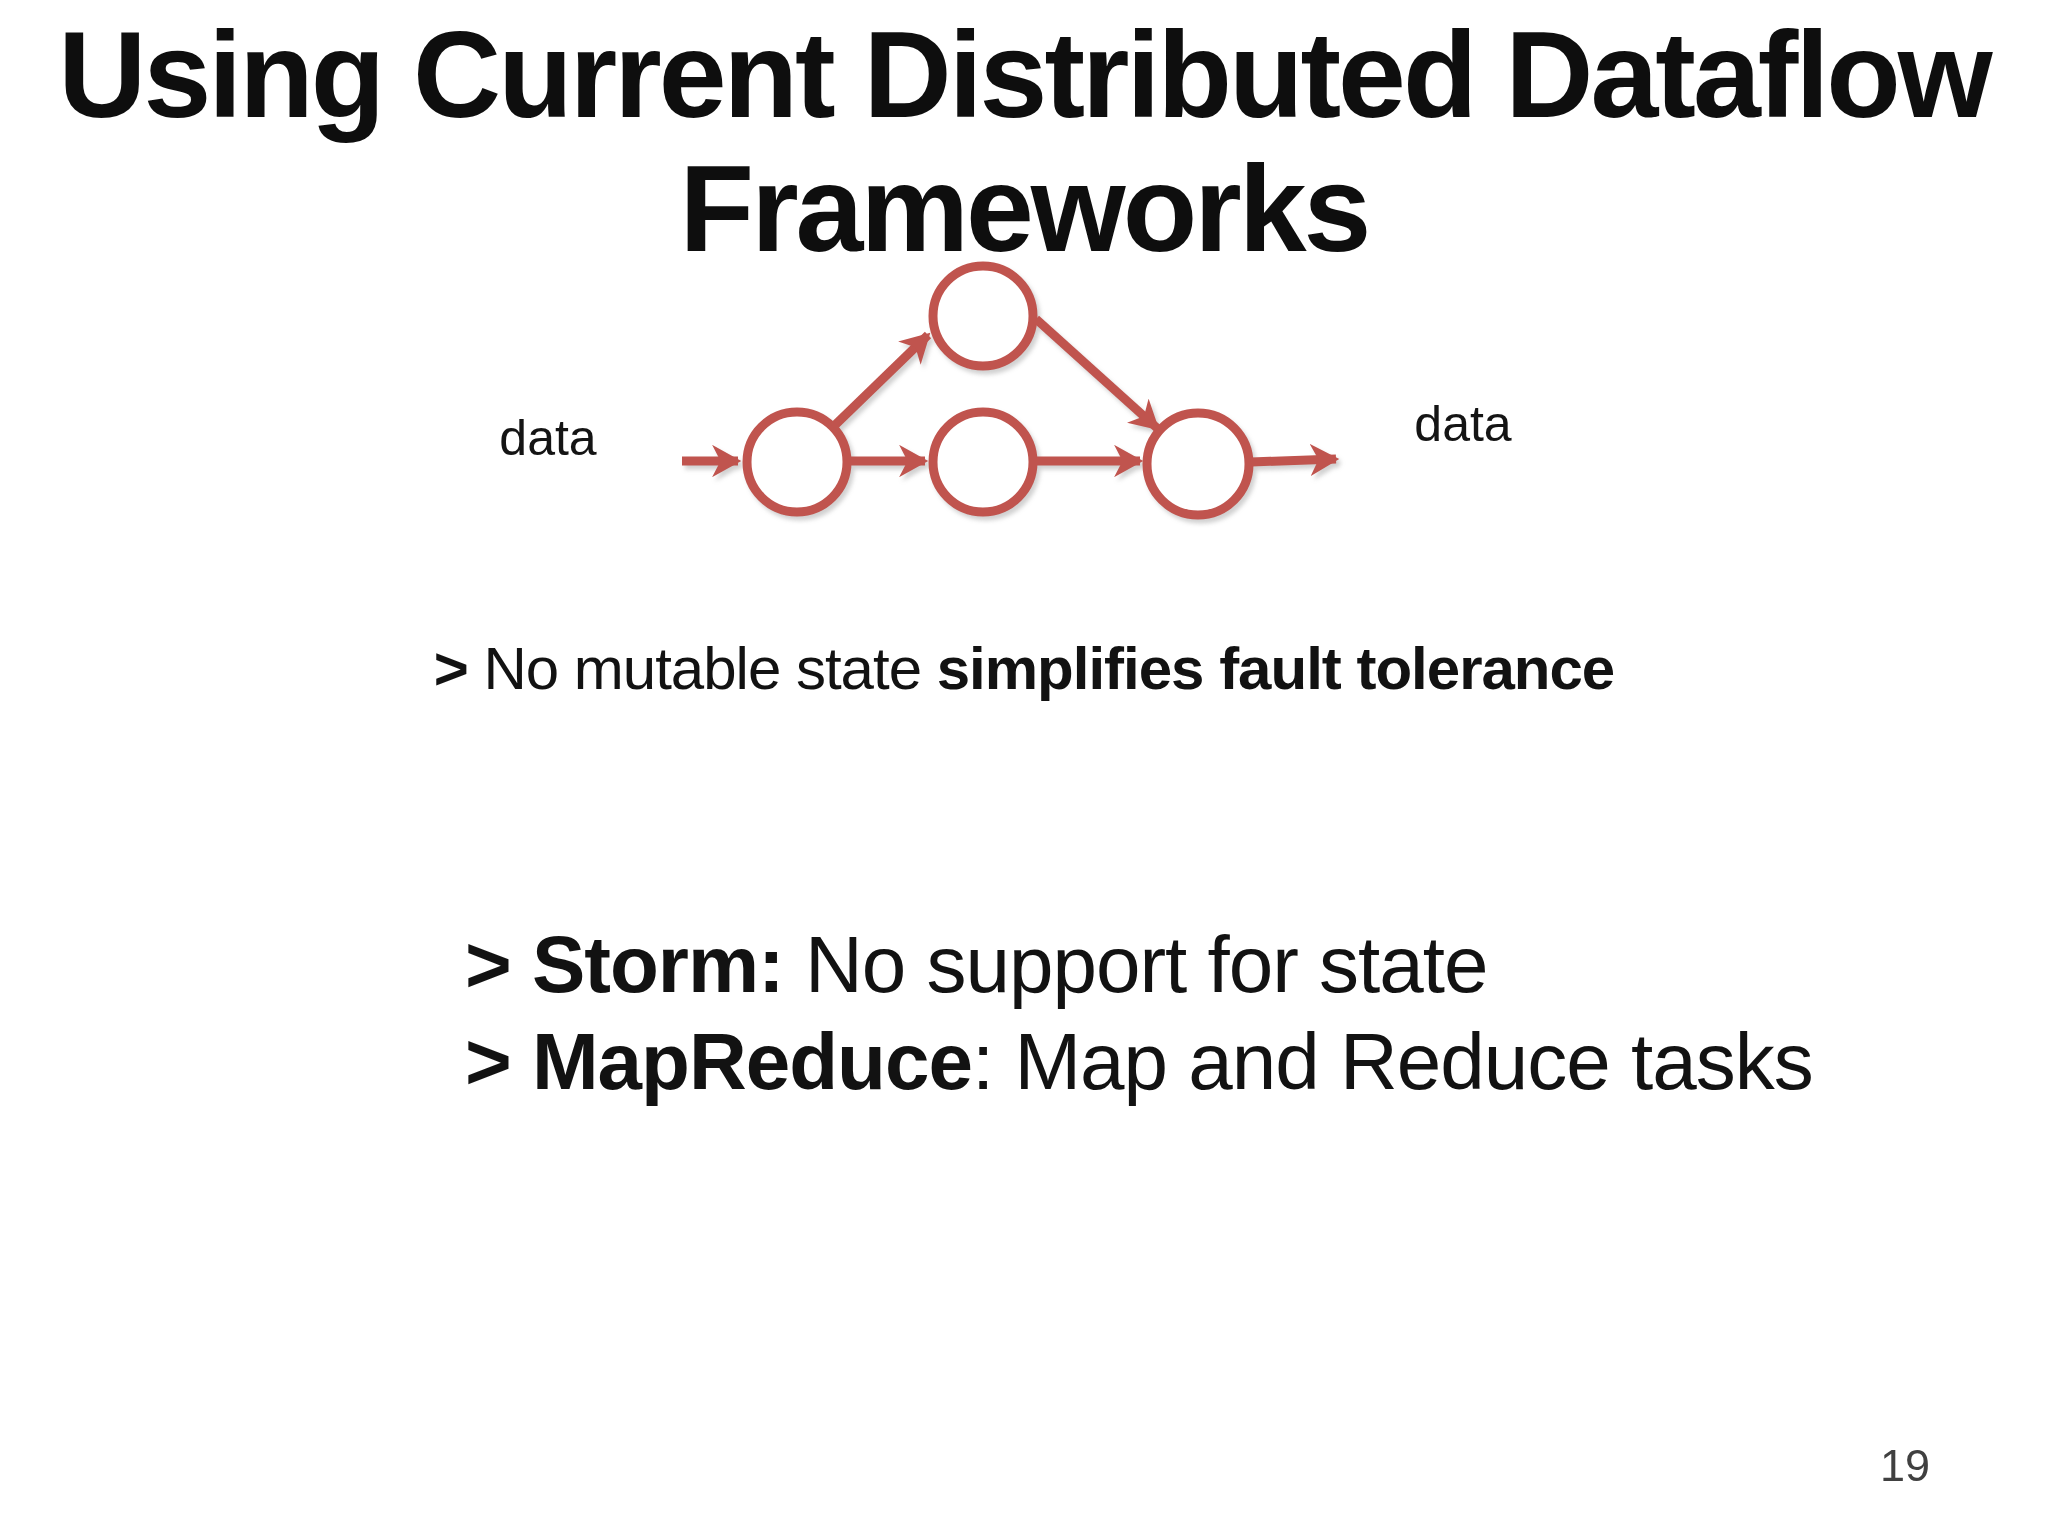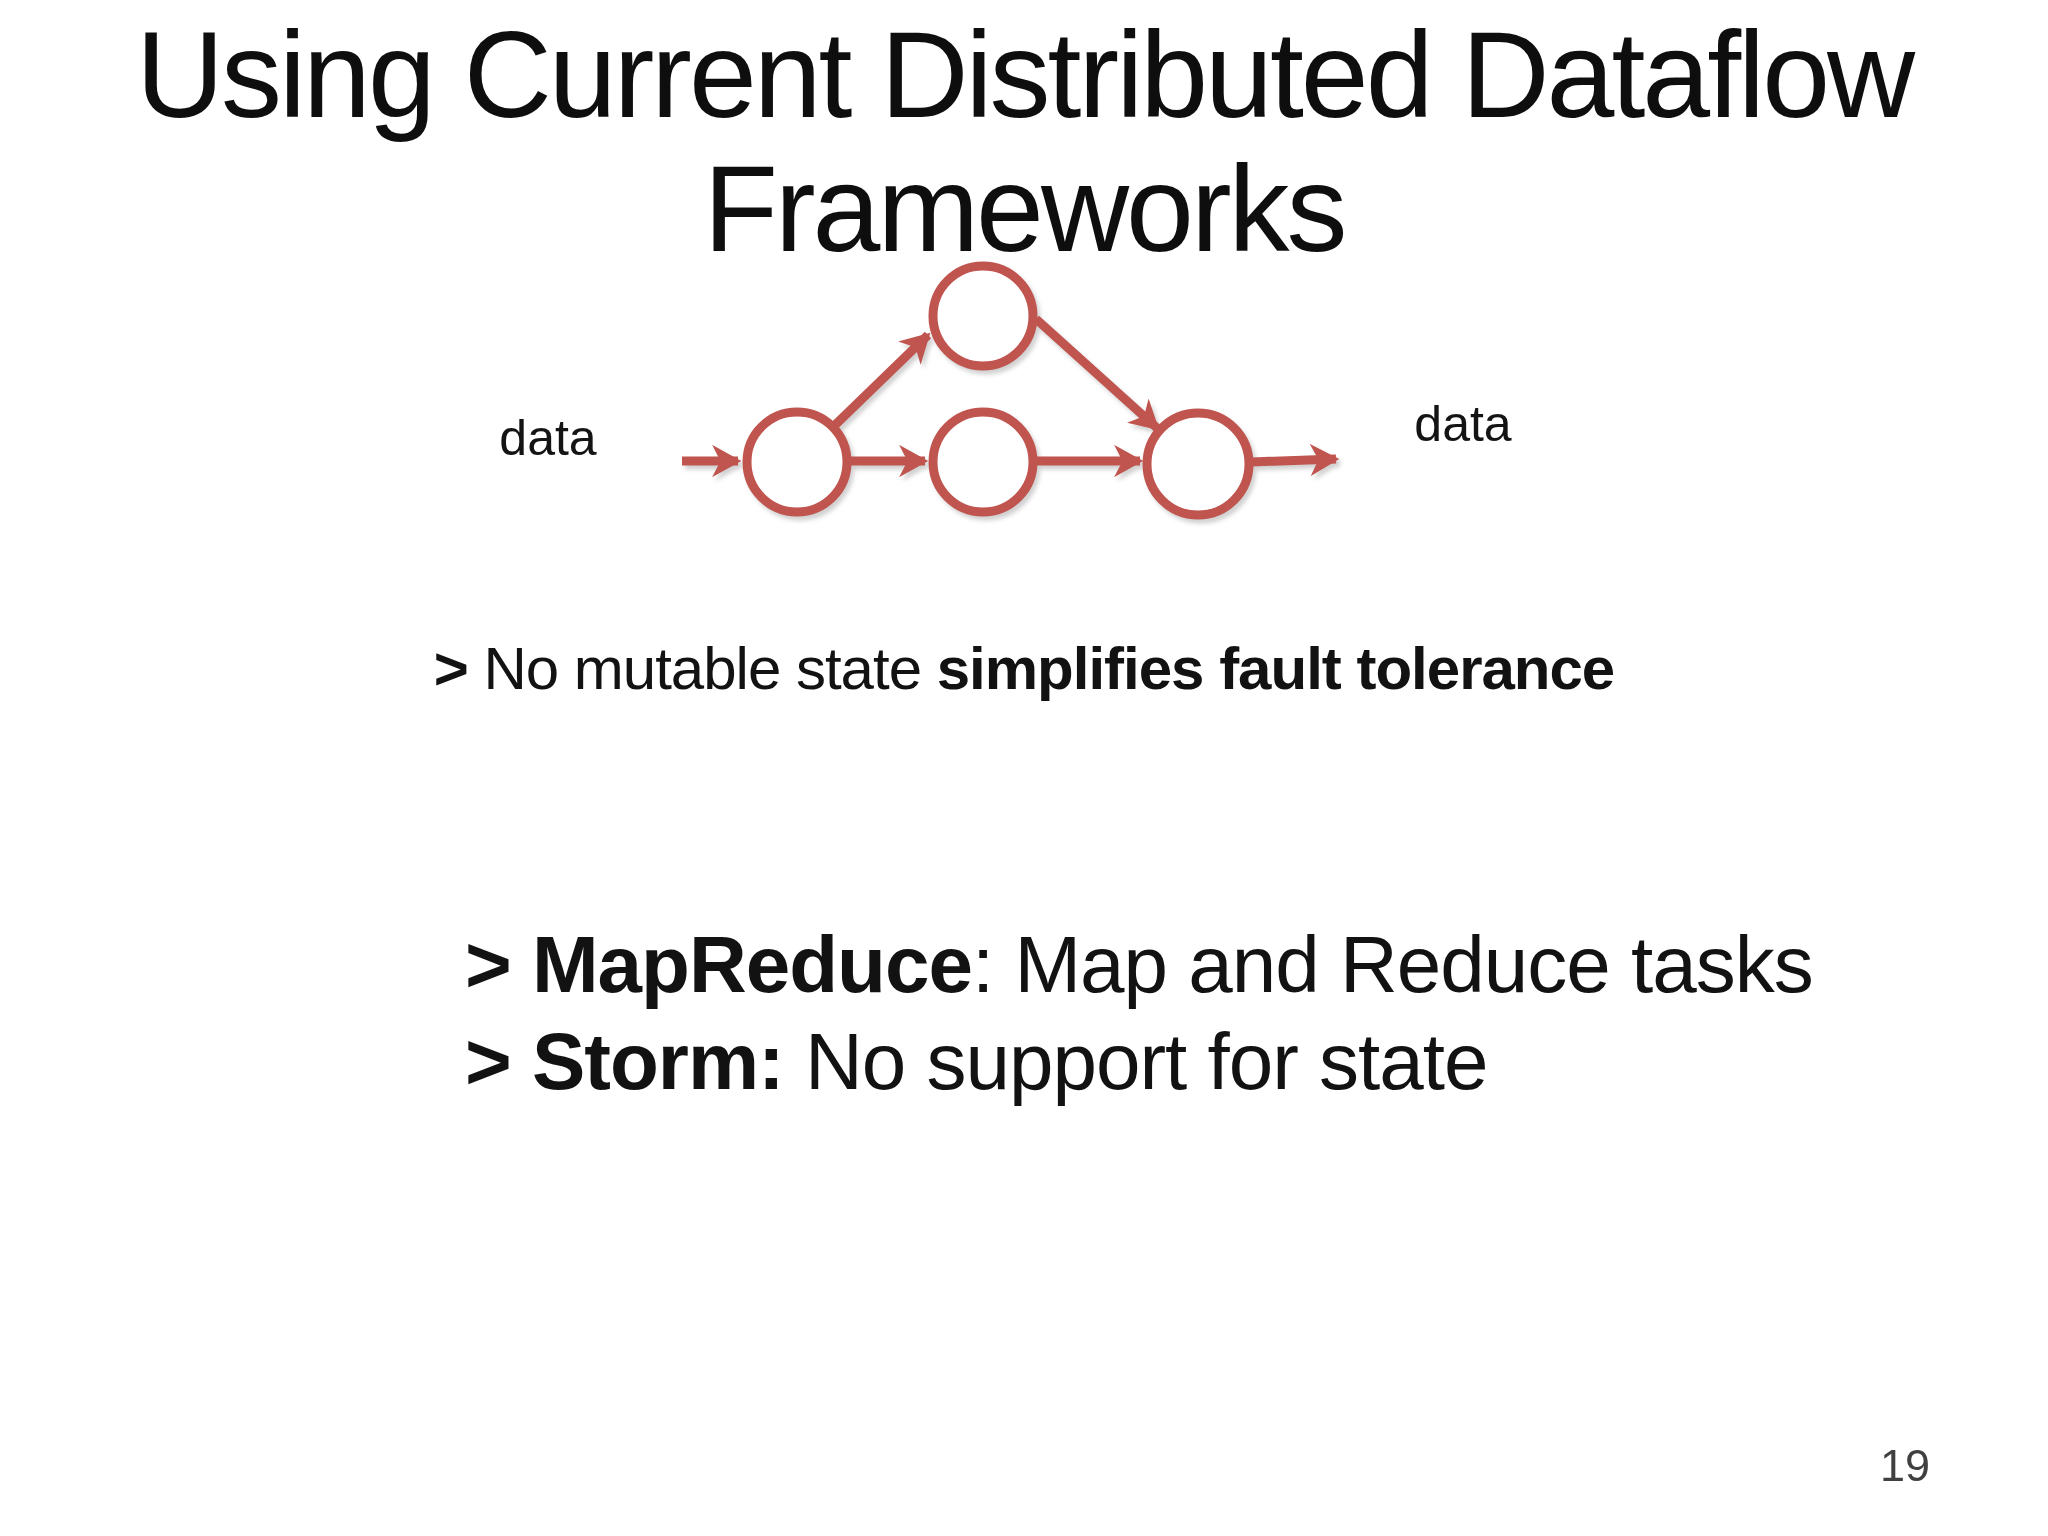--- a/index.html
+++ b/index.html
@@ -13,21 +13,21 @@
     color: #161616;
   }
   .title {
     position: absolute;
     top: 8px;
     left: 0;
     width: 2048px;
     text-align: center;
     font-size: 122px;
     line-height: 1.1;
-    font-weight: 400;
+    font-weight: 700;
     letter-spacing: -3px;
     color: #0e0e0e;
   }
   .diagram-svg {
     position: absolute;
     left: 430px;
     top: 240px;
     width: 1180px;
     height: 300px;
     filter: drop-shadow(3px 4px 2px rgba(90, 90, 90, 0.28));
@@ -109,19 +109,19 @@
     <div>data</div>
   </div>
 
   <div class="io-label output">
     <div>data</div>
   </div>
 
   <div class="statement"><span class="b">&gt; </span><span>No mutable state </span><span class="b">simplifies fault tolerance</span></div>
 
   <div class="bullets">
+    <div class="bullet"><span class="b">&gt; Storm:</span><span> No support for state</span></div>
     <div class="bullet"><span class="b">&gt; MapReduce</span><span>: Map and Reduce tasks</span></div>
-    <div class="bullet"><span class="b">&gt; Storm:</span><span> No support for state</span></div>
   </div>
 
   <div class="page-number">19</div>
 
 </div>
 
 </body></html>

